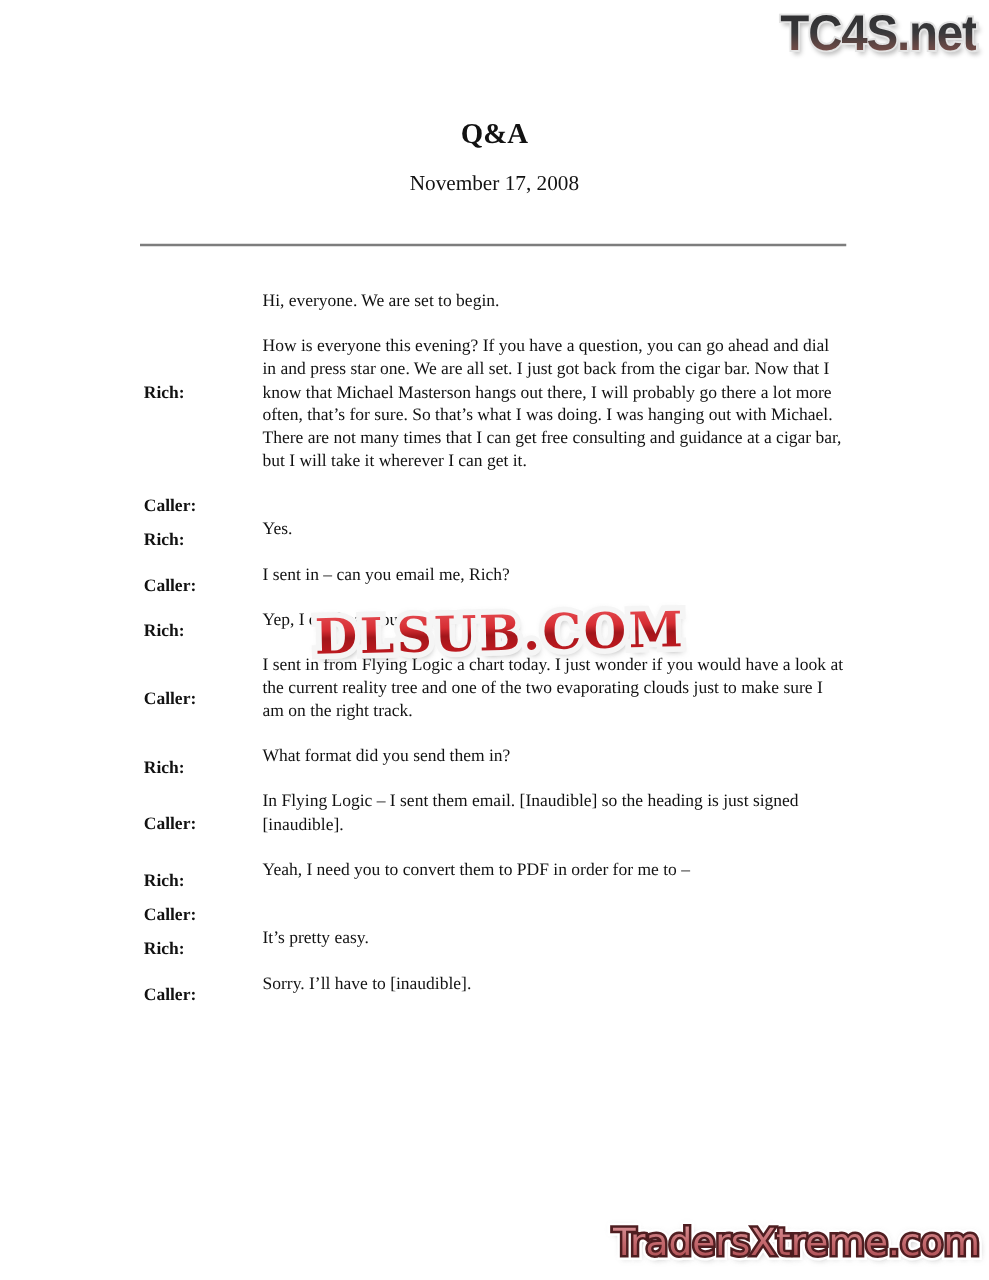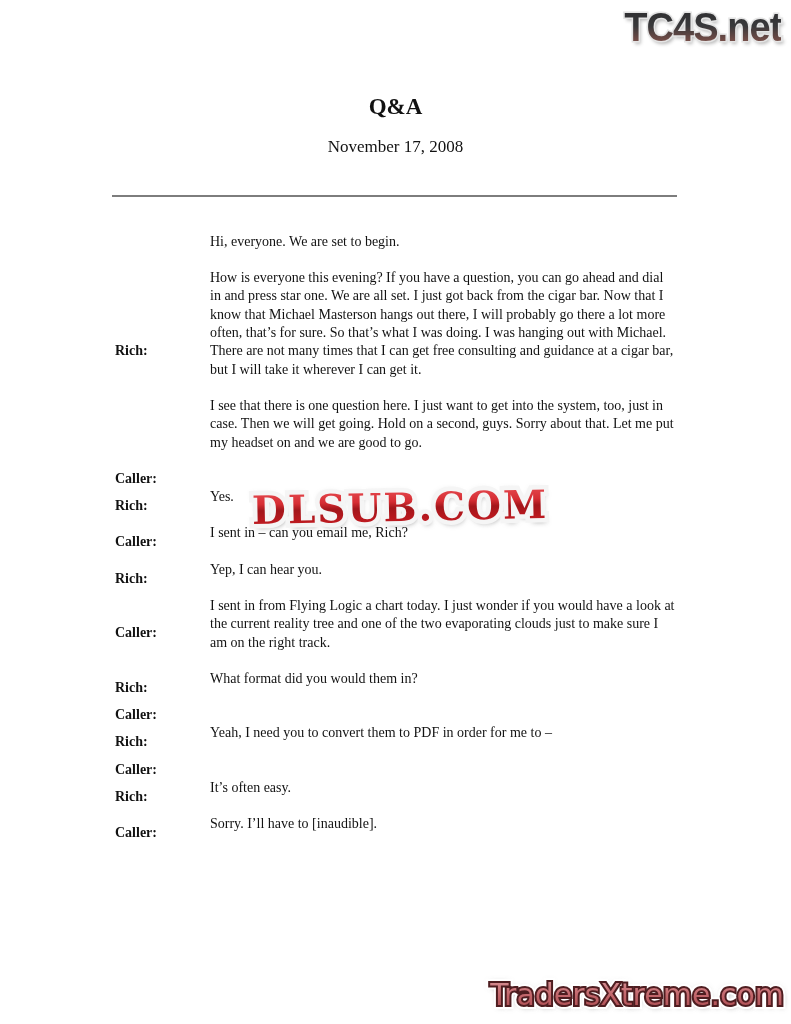--- a/index.html
+++ b/index.html
@@ -106,21 +106,20 @@
   <div class="content">
     <h1 class="title">Q&amp;A</h1>
     <div class="doc-date">November 17, 2008</div>
     <hr class="rule">
     <div class="transcript">
   <div class="row">
     <div class="speaker">Rich:</div>
     <div class="speech">
             <p class="para">Hi, everyone. We are set to begin.</p>
             <p class="para">How is everyone this evening? If you have a question, you can go ahead and dial in and press star one. We are all set. I just got back from the cigar bar. Now that I know that Michael Masterson hangs out there, I will probably go there a lot more often, that’s for sure. So that’s what I was doing. I was hanging out with Michael. There are not many times that I can get free consulting and guidance at a cigar bar, but I will take it wherever I can get it.</p>
-            <p class="para">I see that there is one question here. I just want to get into the system, too, just in case. Then we will get going. Hold on a second, guys. Sorry about that. Let me put my headset on and we are good to go.</p>
           </div>
   </div>
 
   <div class="row">
     <div class="speaker">Caller:</div>
   </div>
 
   <div class="row">
     <div class="speaker">Rich:</div>
     <div class="speech">
@@ -145,43 +144,46 @@
   <div class="row">
     <div class="speaker">Caller:</div>
     <div class="speech">
             <p class="para">I sent in from Flying Logic a chart today. I just wonder if you would have a look at the current reality tree and one of the two evaporating clouds just to make sure I am on the right track.</p>
           </div>
   </div>
 
   <div class="row">
     <div class="speaker">Rich:</div>
     <div class="speech">
-            <p class="para">What format did you would them in?</p>
-          </div>
-  </div>
-
-  <div class="row">
-    <div class="speaker">Caller:</div>
+            <p class="para">What format did you send them in?</p>
+          </div>
+  </div>
+
+  <div class="row">
+    <div class="speaker">Caller:</div>
+    <div class="speech">
+            <p class="para">In Flying Logic – I sent them email. [Inaudible] so the heading is just signed [inaudible].</p>
+          </div>
   </div>
 
   <div class="row">
     <div class="speaker">Rich:</div>
     <div class="speech">
             <p class="para">Yeah, I need you to convert them to PDF in order for me to –</p>
           </div>
   </div>
 
   <div class="row">
     <div class="speaker">Caller:</div>
   </div>
 
   <div class="row">
     <div class="speaker">Rich:</div>
     <div class="speech">
-            <p class="para">It’s often easy.</p>
+            <p class="para">It’s pretty easy.</p>
           </div>
   </div>
 
   <div class="row">
     <div class="speaker">Caller:</div>
     <div class="speech">
             <p class="para">Sorry. I’ll have to [inaudible].</p>
           </div>
   </div>
 </div>

